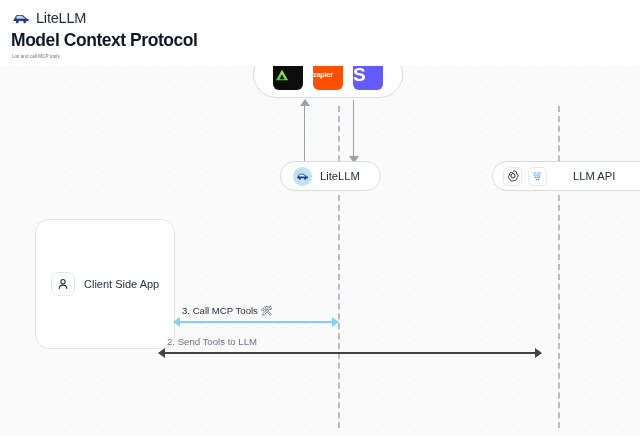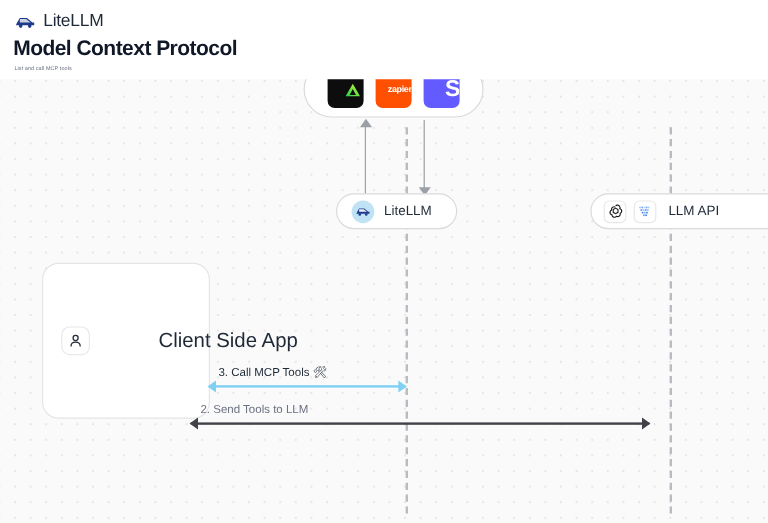--- a/index.html
+++ b/index.html
@@ -99,21 +99,21 @@
     align-items: center;
     justify-content: center;
     gap: 10px;
   }
   .tool-tile {
     width: 30px;
     height: 30px;
     border-radius: 6px;
     display: flex;
     align-items: center;
-    justify-content: flex-end;
+    justify-content: flex-start;
     box-sizing: border-box;
     overflow: hidden;
   }
   .tile-anthropic { background: #0d0d0d; }
   .tile-zapier    { background: #ff4f00; }
   .tile-stripe    { background: #635bff; }
 
   .zapier-text {
     color: #ffffff;
     font-size: 7.4px;
@@ -180,21 +180,21 @@
     width: 165px;
     height: 30px;
     padding: 0 10px;
     gap: 6px;
   }
   .node-label {
     font-size: 11.2px;
     color: #1f2937;
     white-space: nowrap;
   }
-  .node-label.llm { margin-left: 4px; }
+  .node-label.llm { margin-left: 20px; }
 
   .avatar-round {
     width: 19px;
     height: 19px;
     border-radius: 50%;
     background: #bfe3f5;
     display: flex;
     align-items: center;
     justify-content: center;
     flex: 0 0 auto;
@@ -235,24 +235,23 @@
     border-radius: 7px;
     border: 1px solid #e7e8ea;
     background: #ffffff;
     display: flex;
     align-items: center;
     justify-content: center;
     flex: 0 0 auto;
     box-sizing: border-box;
   }
   .client-label {
-    font-size: 17px;
+    font-size: 11px;
     color: #1f2937;
     white-space: nowrap;
-    margin-left: 48px;
   }
 
   
   .msg { position: absolute; height: 12px; }
   .msg .line {
     position: absolute;
     left: 0;
     top: 5px;
     height: 1.5px;
     width: 100%;

